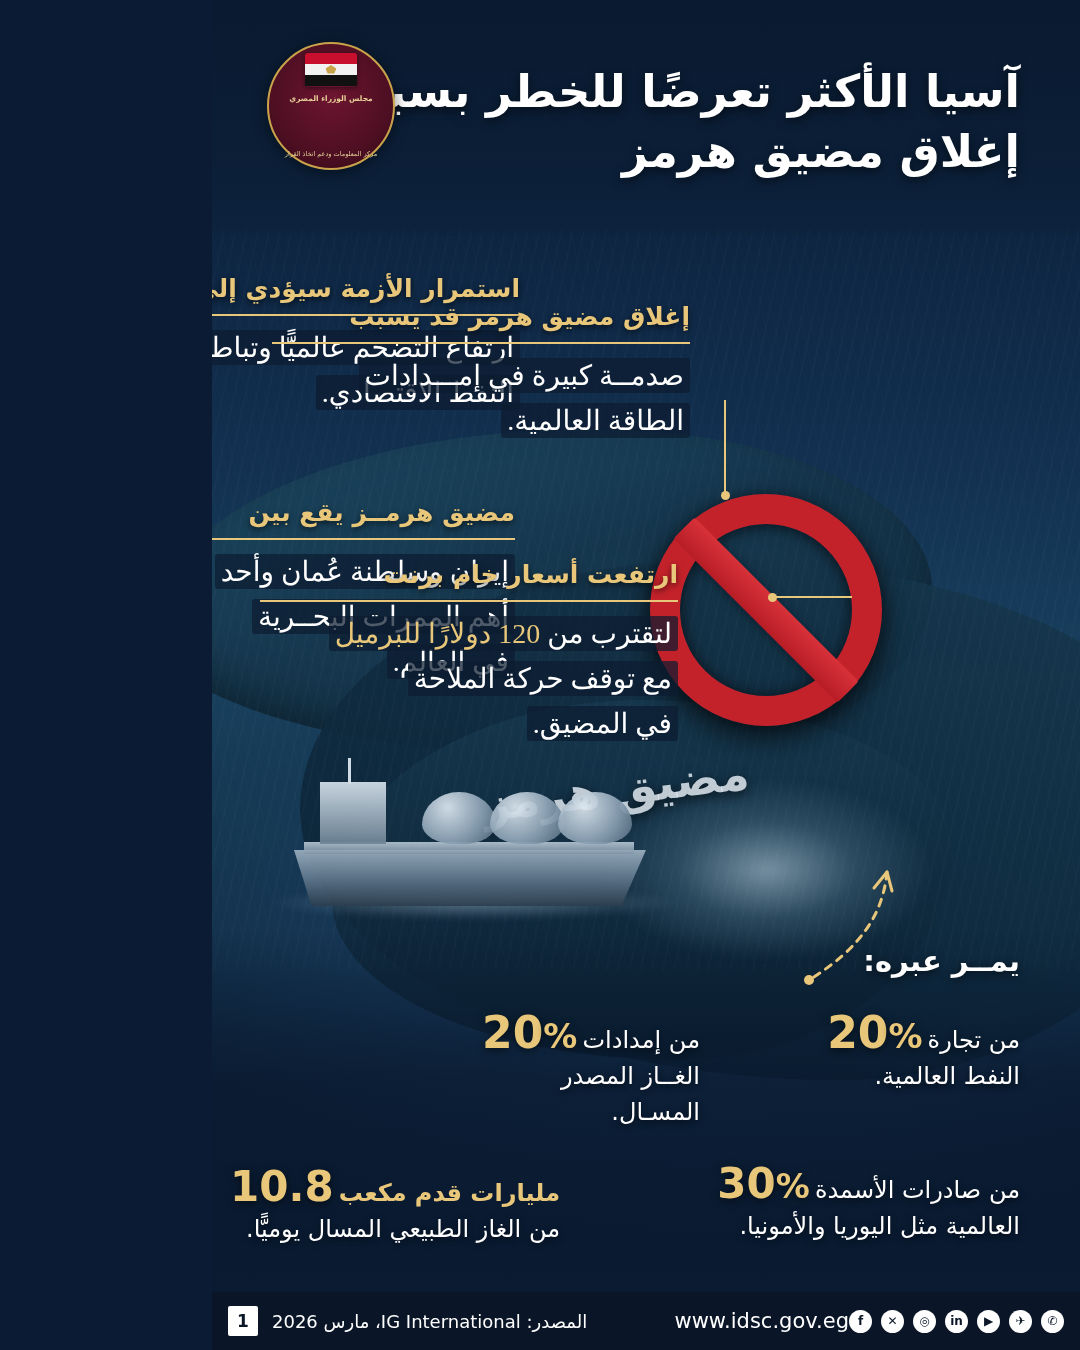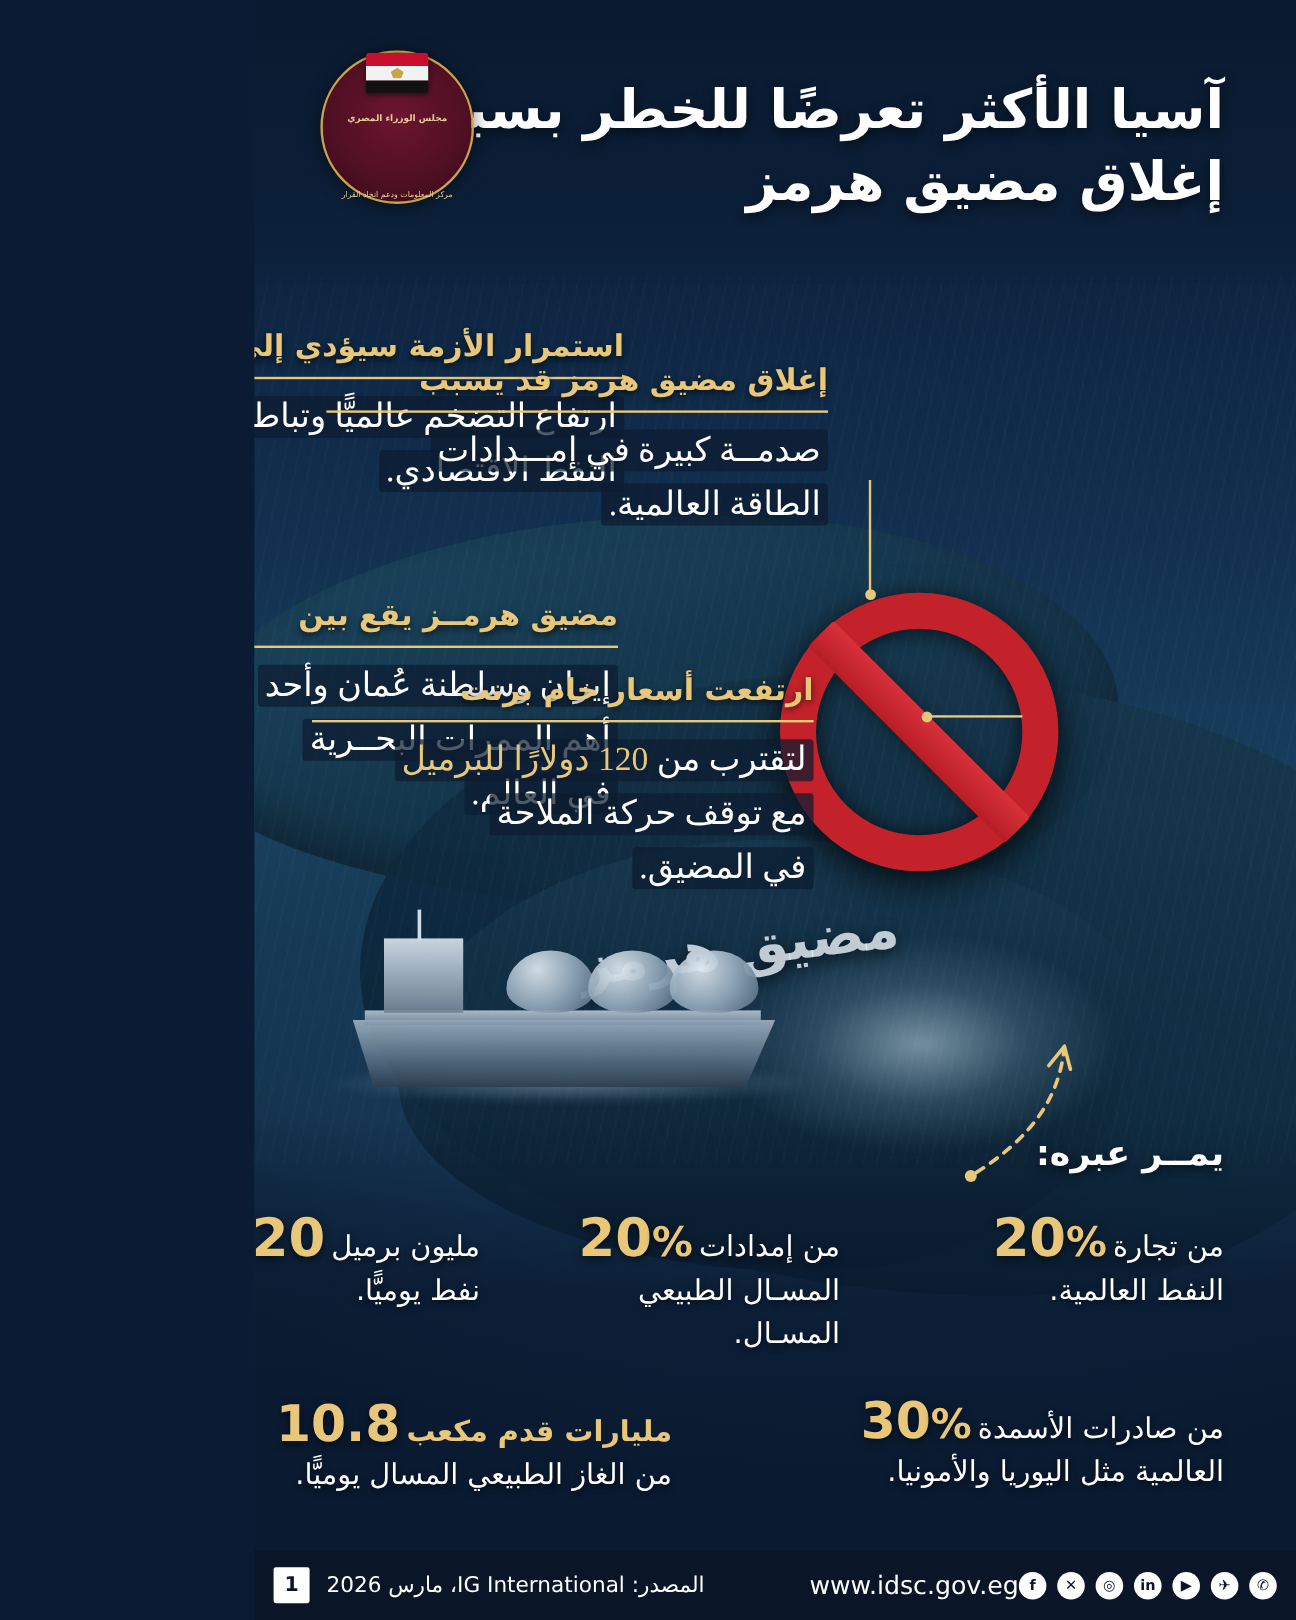--- a/index.html
+++ b/index.html
@@ -69,21 +69,21 @@
     color: #ffffff;
     font-size: 45px; line-height: 1.34; font-weight: 700;
     letter-spacing: -0.4px;
     text-shadow: 0 3px 10px rgba(0,0,0,.55);
   }
   .logo {
     position: absolute; left: 55px; top: 42px;
     width: 128px; height: 128px; border-radius: 50%;
     background: radial-gradient(circle at 50% 42%, #6d1530 0%, #4e0f23 62%, #2d0814 100%);
     border: 2px solid #caa24a;
-    display: flex; flex-direction: column; align-items: center; justify-content: space-between;
+    display: flex; flex-direction: column; align-items: center; justify-content: center;
     box-shadow: 0 2px 14px rgba(0,0,0,.5);
   }
   .logo-flag {
     width: 52px; height: 34px; border-radius: 3px; overflow: hidden;
     display: flex; flex-direction: column; margin-bottom: 6px;
     box-shadow: 0 1px 4px rgba(0,0,0,.5);
   }
   .logo-flag i { display: block; height: 33.33%; }
   .logo-flag .r { background: #c8102e; }
   .logo-flag .w { background: #f2f2f2; position: relative; }
@@ -330,31 +330,24 @@
       <span class="num"><span class="pct">%</span><span>20</span></span>
     </div>
     <div class="txt">النفط العالمية.</div>
   </div>
 
   <div class="stat s2">
     <div>
       <span class="txt">من إمدادات</span>
       <span class="num"><span class="pct">%</span><span>20</span></span>
     </div>
-    <div class="txt">المسـال الطبيعي</div>
+    <div class="txt">الغــاز المصدر</div>
     <div class="txt">المسـال.</div>
   </div>
 
-  <div class="stat s3">
-    <div>
-      <span class="txt">مليون برميل</span>
-      <span class="num"><span>20</span></span>
-    </div>
-    <div class="txt">نفط يوميًّا.</div>
-  </div>
 
   <div class="stat s4">
     <div>
       <span class="txt">من صادرات الأسمدة</span>
       <span class="num"><span class="pct">%</span><span>30</span></span>
     </div>
     <div class="txt">العالمية مثل اليوريا والأمونيا.</div>
   </div>
 
   <div class="stat s5">

